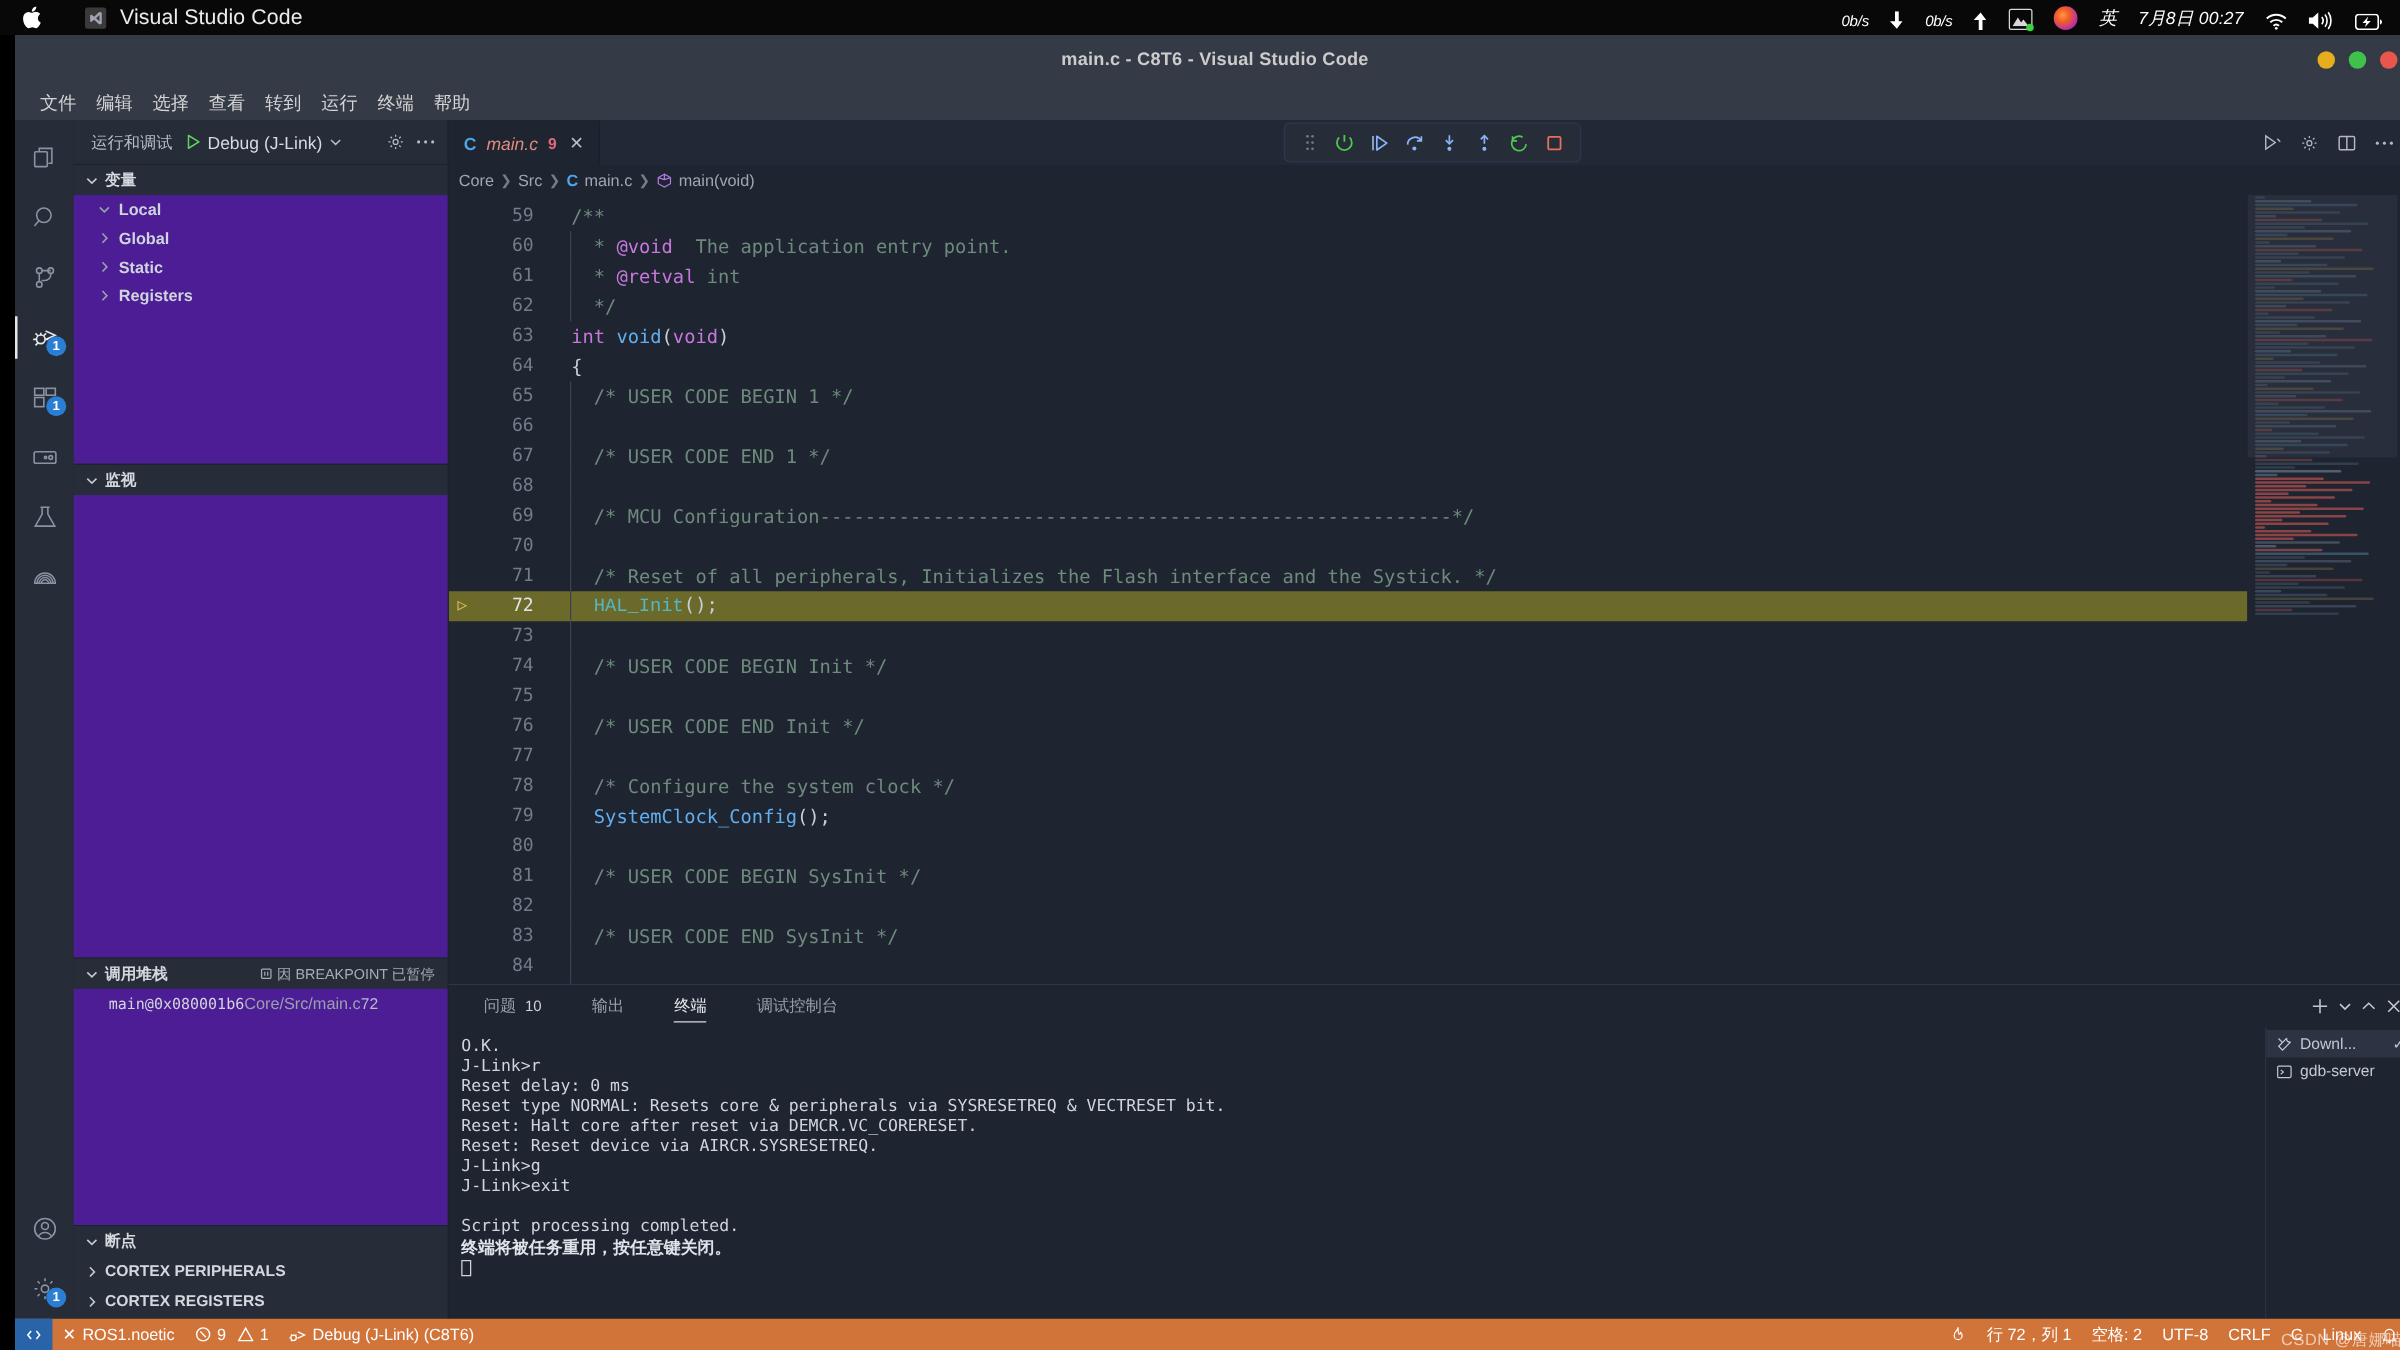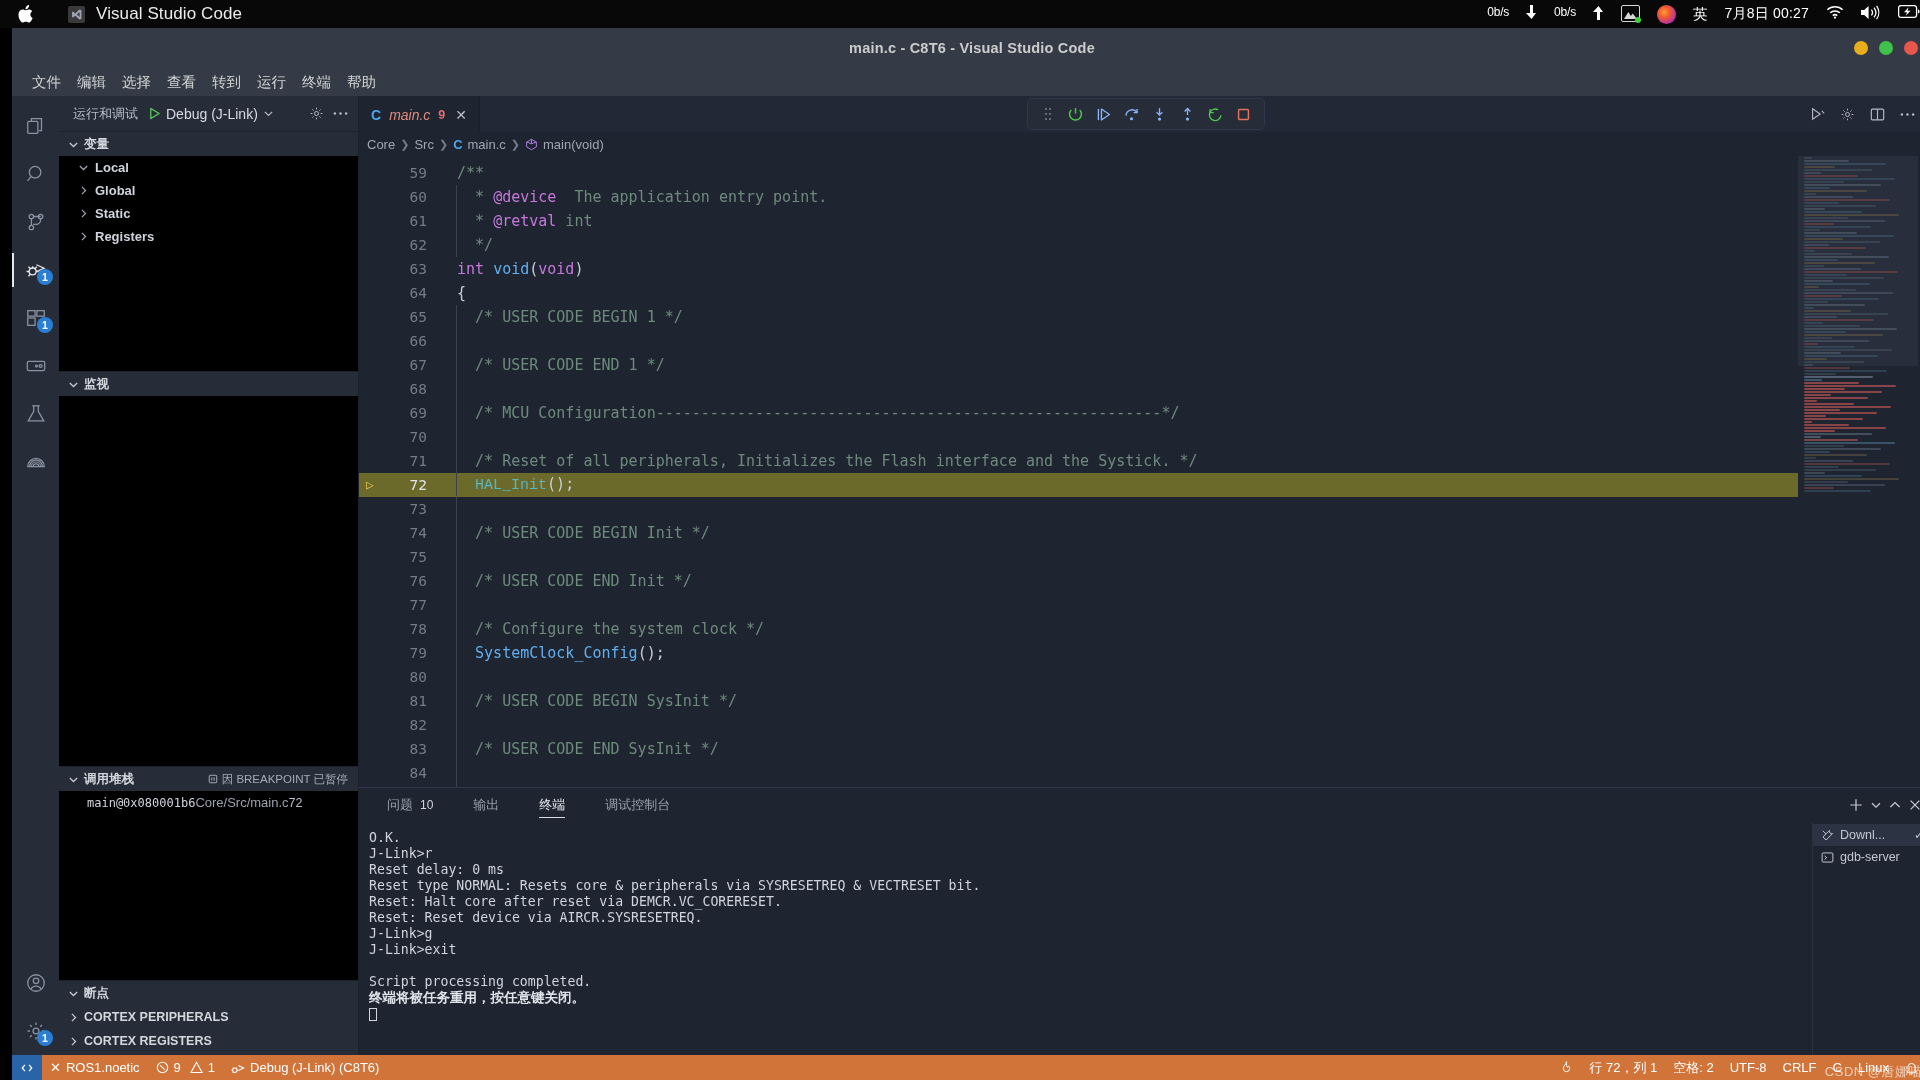--- a/index.html
+++ b/index.html
@@ -18,22 +18,22 @@
     color: #f2f2f2; font-size: 14px;
   }
   .mac-left { display: flex; align-items: center; gap: 0; padding-left: 14px; }
   .apple-logo { width: 22px; height: 22px; display: flex; align-items: center; justify-content: center; }
   .vsc-mini-icon {
     width: 17px; height: 17px; margin-left: 32px; background: #3a3a3a;
     border-radius: 2px; display: flex; align-items: center; justify-content: center;
   }
   .mac-app-name { margin-left: 11px; font-size: 17px; color: #ececec; letter-spacing: .1px; }
   .mac-right {
-    margin-left: auto; display: flex; align-items: flex-start; gap: 0; padding-right: 0;
-    font-size: 12.5px; color: #ffffff;
+    margin-left: auto; display: flex; align-items: flex-end; gap: 0; padding-right: 14px;
+    font-size: 12.5px; color: #ffffff; font-style: italic;
   }
   .mac-right > * { margin-left: 17px; display: flex; align-items: center; }
   .net-label { font-size: 12px; letter-spacing: -.2px; }
   .mac-date { font-size: 14px; letter-spacing: .2px; }
   .mac-ime { font-size: 14.5px; }
   .mac-icon-box {
     width: 19px; height: 17px; border: 1.4px solid #d8d8d8; border-radius: 2px;
     position: relative; display: flex; align-items: center; justify-content: center;
   }
   .dot-green { position: absolute; right: -2px; bottom: -2px; width: 6px; height: 6px;
@@ -109,21 +109,21 @@
   .sec {
     display: flex; flex-direction: column; border-top: 1px solid #1d232e;
   }
   .sec-head {
     height: 24px; display: flex; align-items: center; gap: 5px; padding-left: 8px;
     color: #d3d7de; font-size: 12.5px; font-weight: 700; background: #262c38; flex: 0 0 24px;
   }
   .sec-head .spacer { flex: 1; }
   .sec-sub { font-size: 11.5px; font-weight: 400; color: #a5abb8; padding-right: 10px;
     display: flex; align-items: center; gap: 4px; }
-  .sec-body { background: #000000; }
+  .sec-body { background: #4c1d95; }
   .tree-row {
     height: 23px; display: flex; align-items: center; gap: 6px; padding-left: 18px;
     color: #cfd4dd; font-size: 13px; font-weight: 700;
   }
   .chev { width: 12px; height: 12px; display: inline-flex; align-items: center; justify-content: center; color: #9aa1ae; }
   .stack-row {
     height: 23px; display: flex; align-items: center; padding-left: 28px;
     font-size: 12.5px; color: #d3d7de;
   }
   .stack-row .mono { font-family: "DejaVu Sans Mono", monospace; font-size: 12px; color: #d0d4dc; }
@@ -684,21 +684,21 @@
                 <path d="M8 1.6V7M8 7l6-2M8 7l-6-2"></path>
               </svg>
           </span>
           <span>main(void)</span>
         </div>
 
         <div class="code-area">
           <div class="code-scroll">
             <div class="code-lines" id="code-lines">
                 <div class="cline"><span class="gutter-arrow"></span><span class="lnum">59</span><span class="ctext"><span class="k-cmt">/**</span></span></div>
-                <div class="cline"><span class="gutter-arrow"></span><span class="lnum">60</span><span class="ctext"><span class="indent-guide"></span><span class="k-cmt">  * </span><span class="k-doc-tag">@device</span><span class="k-cmt">  The application entry point.</span></span></div>
+                <div class="cline"><span class="gutter-arrow"></span><span class="lnum">60</span><span class="ctext"><span class="indent-guide"></span><span class="k-cmt">  * </span><span class="k-doc-tag">@void</span><span class="k-cmt">  The application entry point.</span></span></div>
                 <div class="cline"><span class="gutter-arrow"></span><span class="lnum">61</span><span class="ctext"><span class="indent-guide"></span><span class="k-cmt">  * </span><span class="k-doc-tag">@retval</span><span class="k-cmt"> int</span></span></div>
                 <div class="cline"><span class="gutter-arrow"></span><span class="lnum">62</span><span class="ctext"><span class="indent-guide"></span><span class="k-cmt">  */</span></span></div>
                 <div class="cline"><span class="gutter-arrow"></span><span class="lnum">63</span><span class="ctext"><span class="k-kw">int </span><span class="k-fn">void</span><span class="k-plain">(</span><span class="k-kw">void</span><span class="k-plain">)</span></span></div>
                 <div class="cline"><span class="gutter-arrow"></span><span class="lnum">64</span><span class="ctext"><span class="k-plain">{</span></span></div>
                 <div class="cline"><span class="gutter-arrow"></span><span class="lnum">65</span><span class="ctext"><span class="indent-guide"></span><span class="k-cmt">  /* USER CODE BEGIN 1 */</span></span></div>
                 <div class="cline"><span class="gutter-arrow"></span><span class="lnum">66</span><span class="ctext"><span class="indent-guide"></span></span></div>
                 <div class="cline"><span class="gutter-arrow"></span><span class="lnum">67</span><span class="ctext"><span class="indent-guide"></span><span class="k-cmt">  /* USER CODE END 1 */</span></span></div>
                 <div class="cline"><span class="gutter-arrow"></span><span class="lnum">68</span><span class="ctext"><span class="indent-guide"></span></span></div>
                 <div class="cline"><span class="gutter-arrow"></span><span class="lnum">69</span><span class="ctext"><span class="indent-guide"></span><span class="k-cmt">  /* MCU Configuration--------------------------------------------------------*/</span></span></div>
                 <div class="cline"><span class="gutter-arrow"></span><span class="lnum">70</span><span class="ctext"><span class="indent-guide"></span></span></div>

